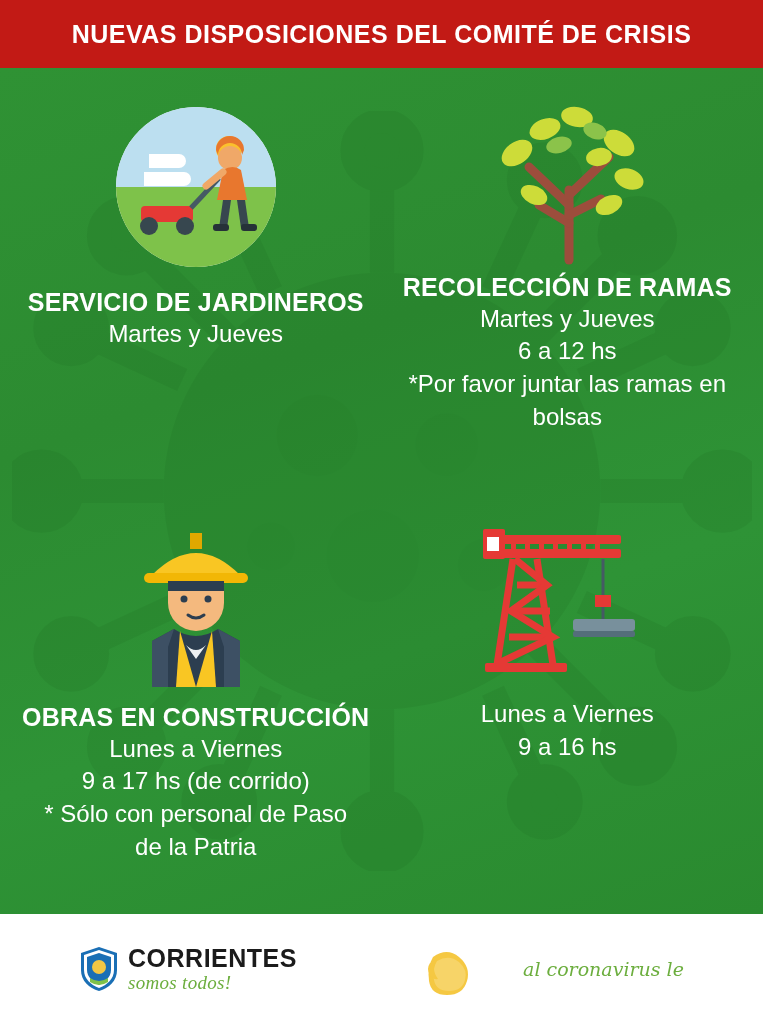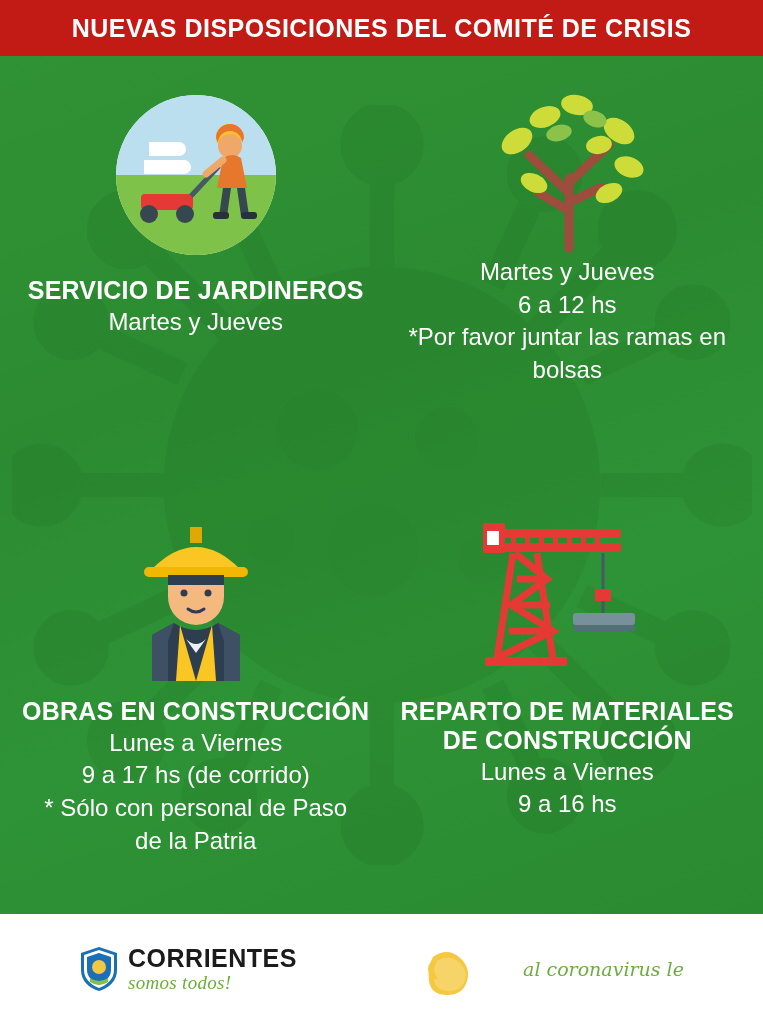--- a/index.html
+++ b/index.html
@@ -17,21 +17,21 @@
     position: relative;
     width: 763px;
     height: 1024px;
     display: flex;
     flex-direction: column;
     background: #ffffff;
   }
 
   
   .header {
-    height: 56px;
+    height: 68px;
     background: #c21a15;
     display: flex;
     align-items: center;
     justify-content: center;
     flex: 0 0 auto;
   }
   .header-title {
     color: #ffffff;
     font-size: 25px;
     font-weight: bold;
@@ -270,20 +270,21 @@
               <ellipse cx="122" cy="62" rx="13" ry="9" transform="rotate(-10 122 62)"></ellipse>
               <ellipse cx="57" cy="100" rx="14" ry="9" transform="rotate(25 57 100)"></ellipse>
               <ellipse cx="132" cy="110" rx="14" ry="9" transform="rotate(-25 132 110)"></ellipse>
             </g>
             <g fill="#8bc34a">
               <ellipse cx="82" cy="50" rx="13" ry="8" transform="rotate(-15 82 50)"></ellipse>
               <ellipse cx="118" cy="36" rx="12" ry="8" transform="rotate(20 118 36)"></ellipse>
             </g>
           </svg>
         </div>
+        <div class="cell-title">RECOLECCIÓN DE RAMAS</div>
         <div class="cell-line">Martes y Jueves</div>
         <div class="cell-line">6 a 12 hs</div>
         <div class="cell-line">*Por favor juntar las ramas en</div>
         <div class="cell-line">bolsas</div>
       </div>
 
       <div class="cell cell-3">
         <div class="icon-box">
           <svg width="160" height="170" viewBox="0 0 160 170" xmlns="http://www.w3.org/2000/svg">
             <path d="M36 58 q44 -44 88 0 z" fill="#f9c623"></path>
@@ -336,21 +337,20 @@
               <path d="M38 44 L70 70 L34 96 L76 122 L22 148"></path>
             </g>
             <rect x="8" y="148" width="82" height="9" rx="2" fill="#e53935"></rect>
             <line x1="126" y1="44" x2="126" y2="80" stroke="#455a64" stroke-width="3"></line>
             <path d="M118 80 h16 v12 h-16 z" fill="#e53935"></path>
             <line x1="126" y1="92" x2="126" y2="104" stroke="#455a64" stroke-width="3"></line>
             <rect x="96" y="104" width="62" height="12" rx="3" fill="#78909c"></rect>
             <rect x="96" y="116" width="62" height="6" rx="2" fill="#546e7a"></rect>
           </svg>
         </div>
-        <div class="cell-title">REPARTO DE MATERIALES DE CONSTRUCCIÓN</div>
         <div class="cell-line">Lunes a Viernes</div>
         <div class="cell-line">9 a 16 hs</div>
       </div>
 
     </div>
   </div>
 
   <div class="footer">
 
     <div class="footer-block">

